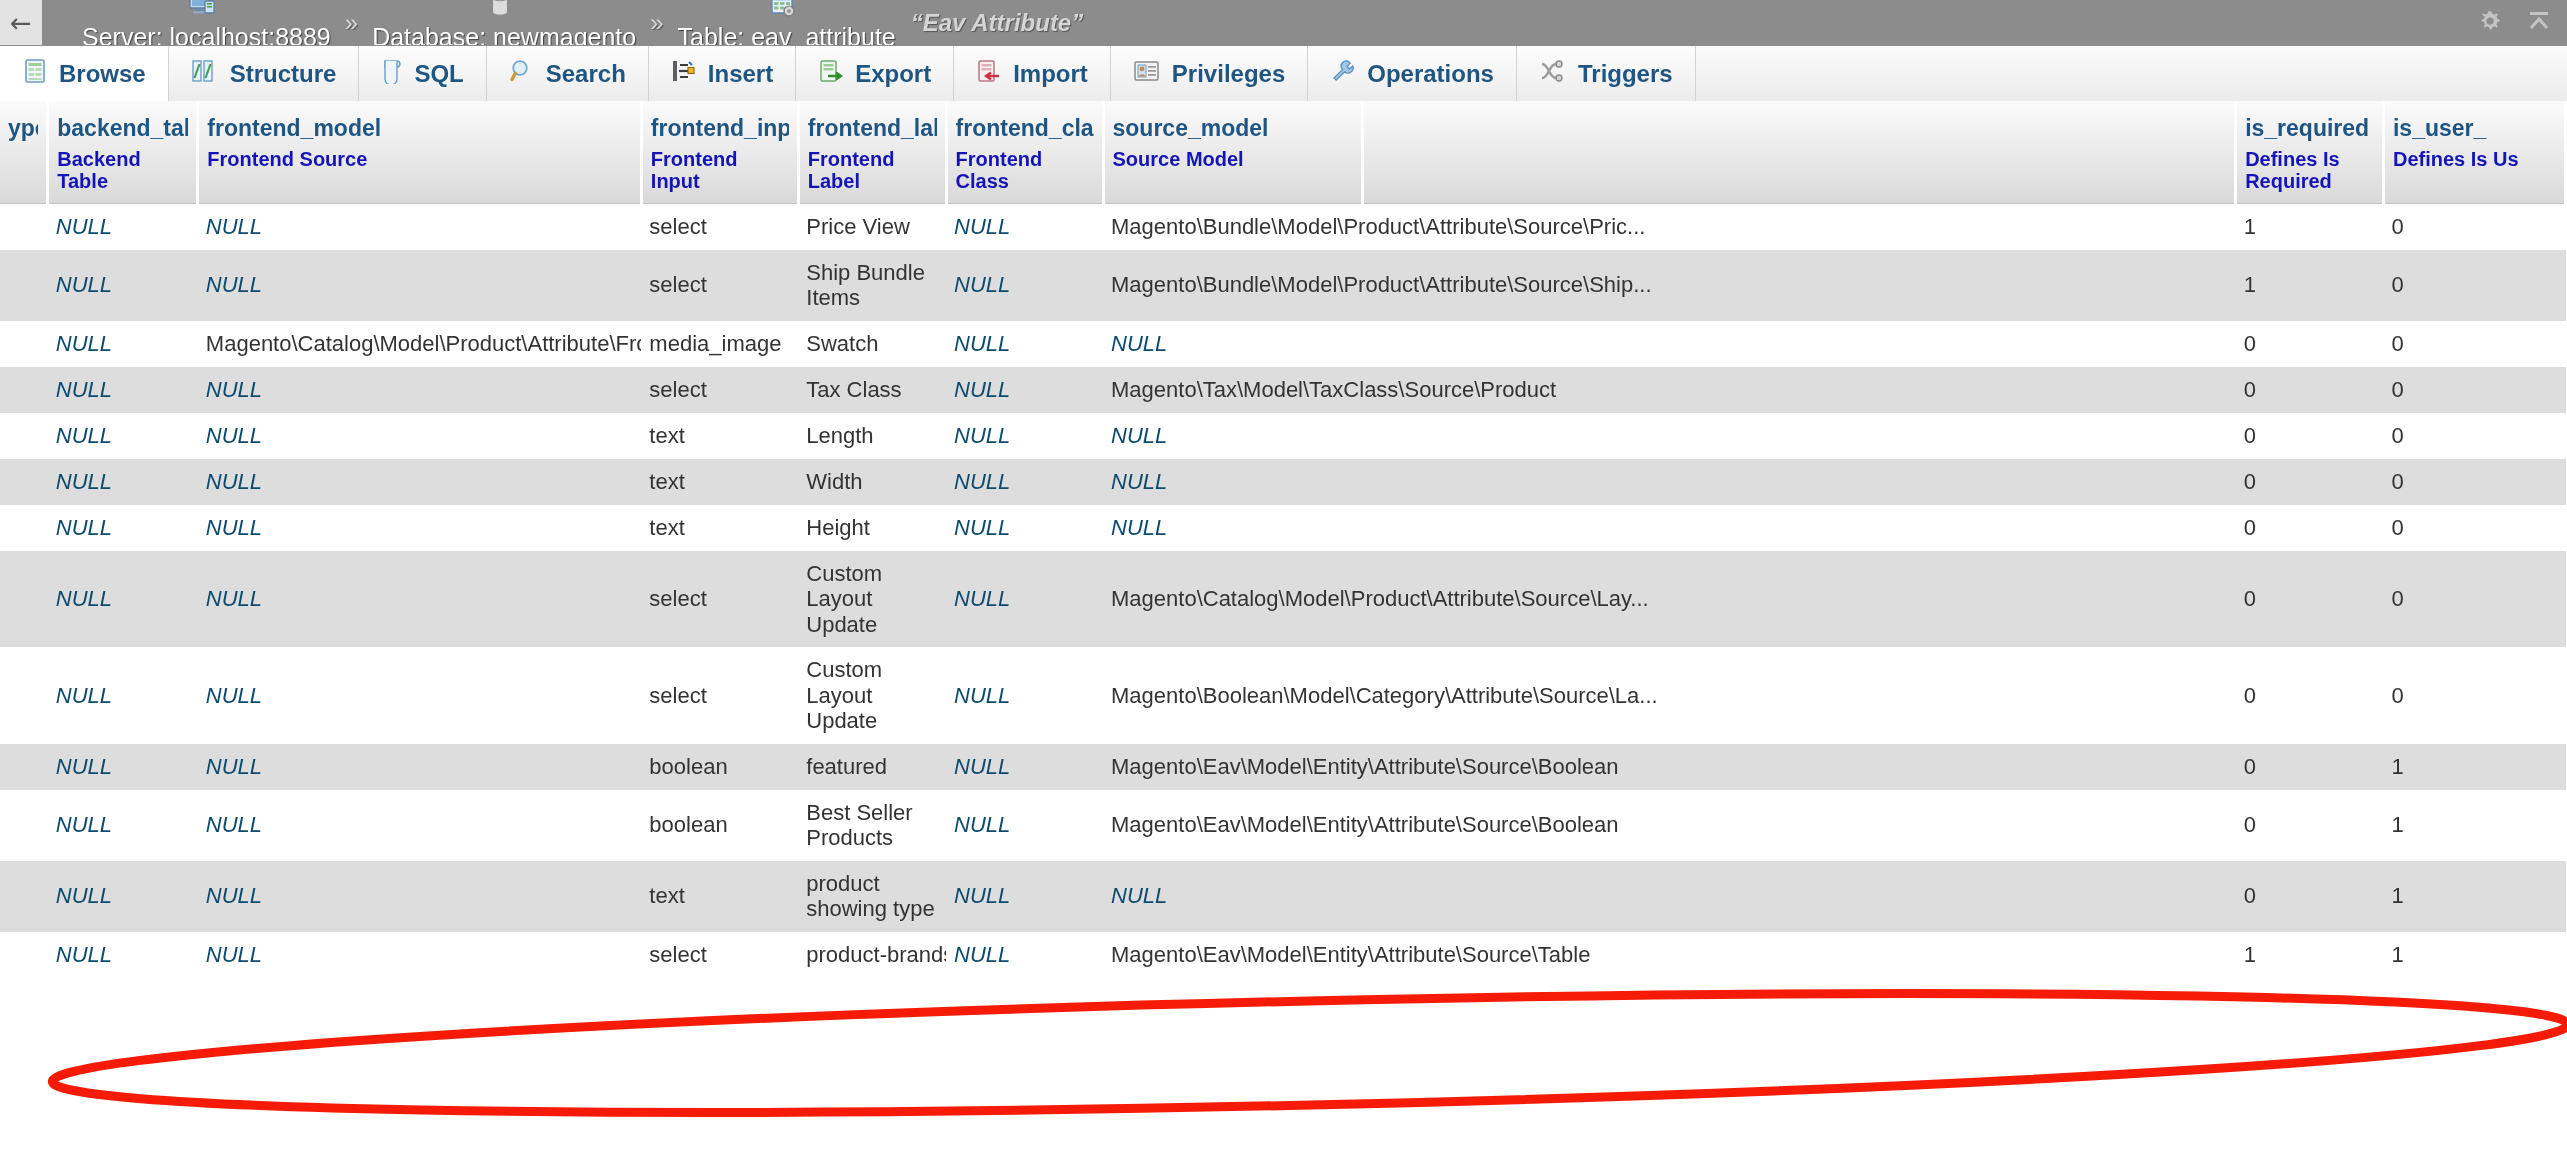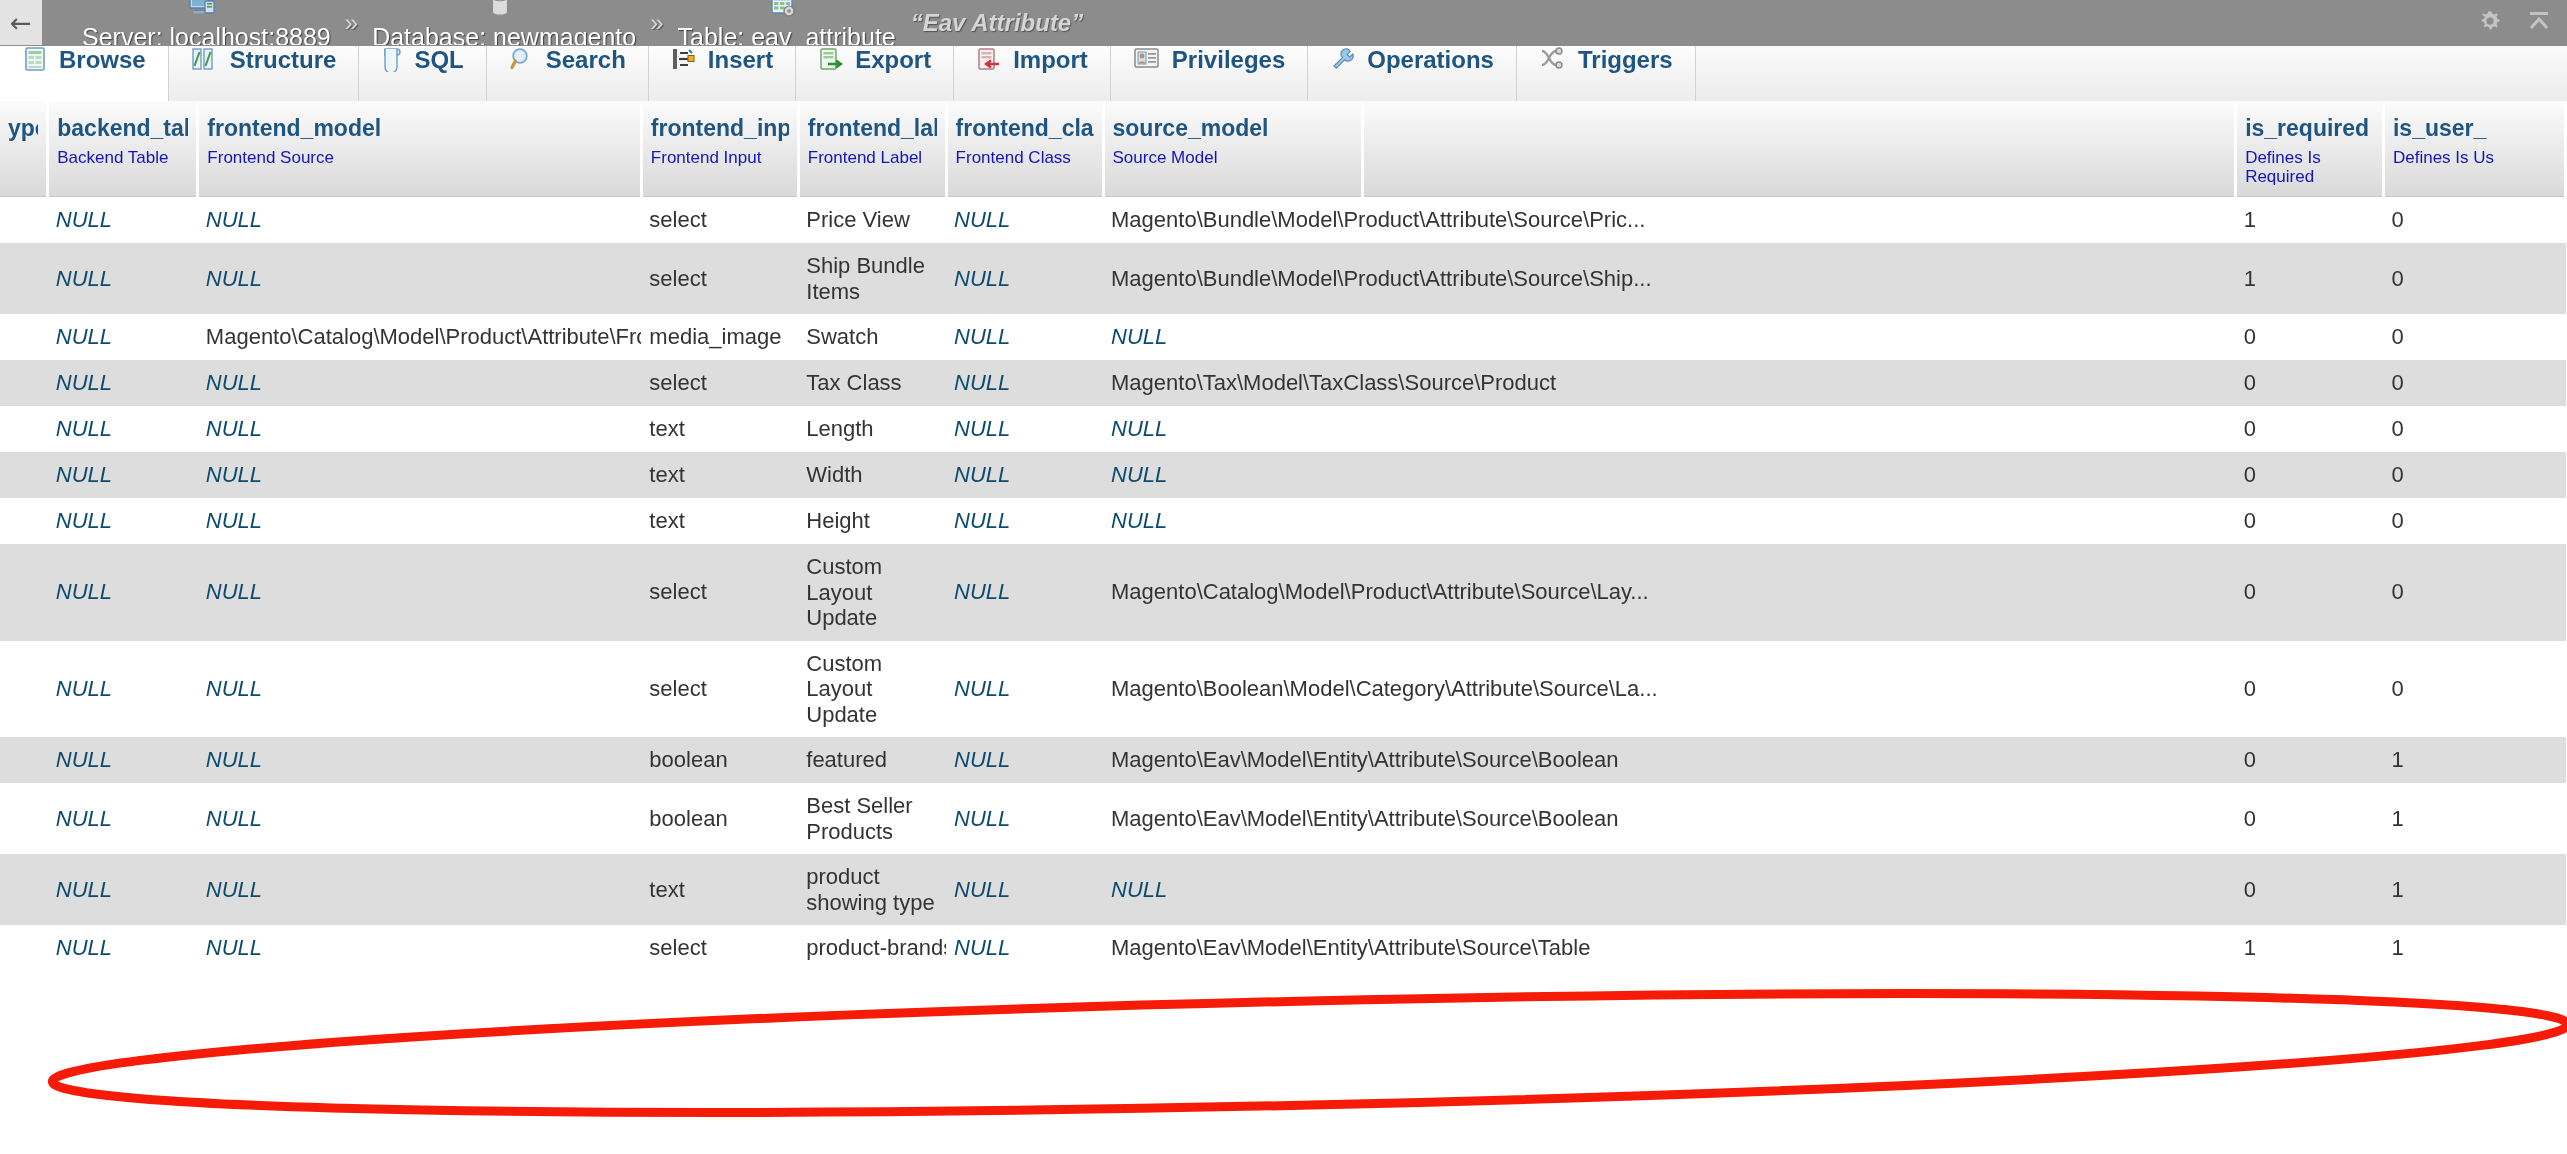--- a/index.html
+++ b/index.html
@@ -68,21 +68,21 @@
   }
   #tab-strip::after {
     content: ""; position: absolute; left: 0; right: 0; bottom: 0;
     height: 55px; background: linear-gradient(#fcfcfc,#eeeeee);
     z-index: 0;
   }
   .tab {
     position: relative; z-index: 1;
     height: 55px;
     padding: 0 22px;
-    display: flex; gap: 11px;
+    display: flex; align-items: center; gap: 11px;
     background: linear-gradient(#fdfdfd,#ececec);
     border-right: 1px solid #d2d2d2;
     color: #1f5582;
     font-size: 24px;
     font-weight: bold;
     white-space: nowrap;
     cursor: pointer;
   }
   .tab.active {
     background: #ffffff;
@@ -122,22 +122,22 @@
     color: #1f5582;
     font-size: 23px;
     font-weight: bold;
     white-space: nowrap;
     overflow: hidden;
     margin-bottom: 6px;
   }
   .col-comment {
     display: block;
     color: #1414b8;
-    font-size: 17px;
-    font-weight: normal;
+    font-size: 20px;
+    font-weight: bold;
     line-height: 1.12;
   }
   #grid tbody td {
     padding: 10px 8px;
     vertical-align: middle;
     border: none;
     overflow: hidden;
     white-space: nowrap;
     text-overflow: clip;
   }

